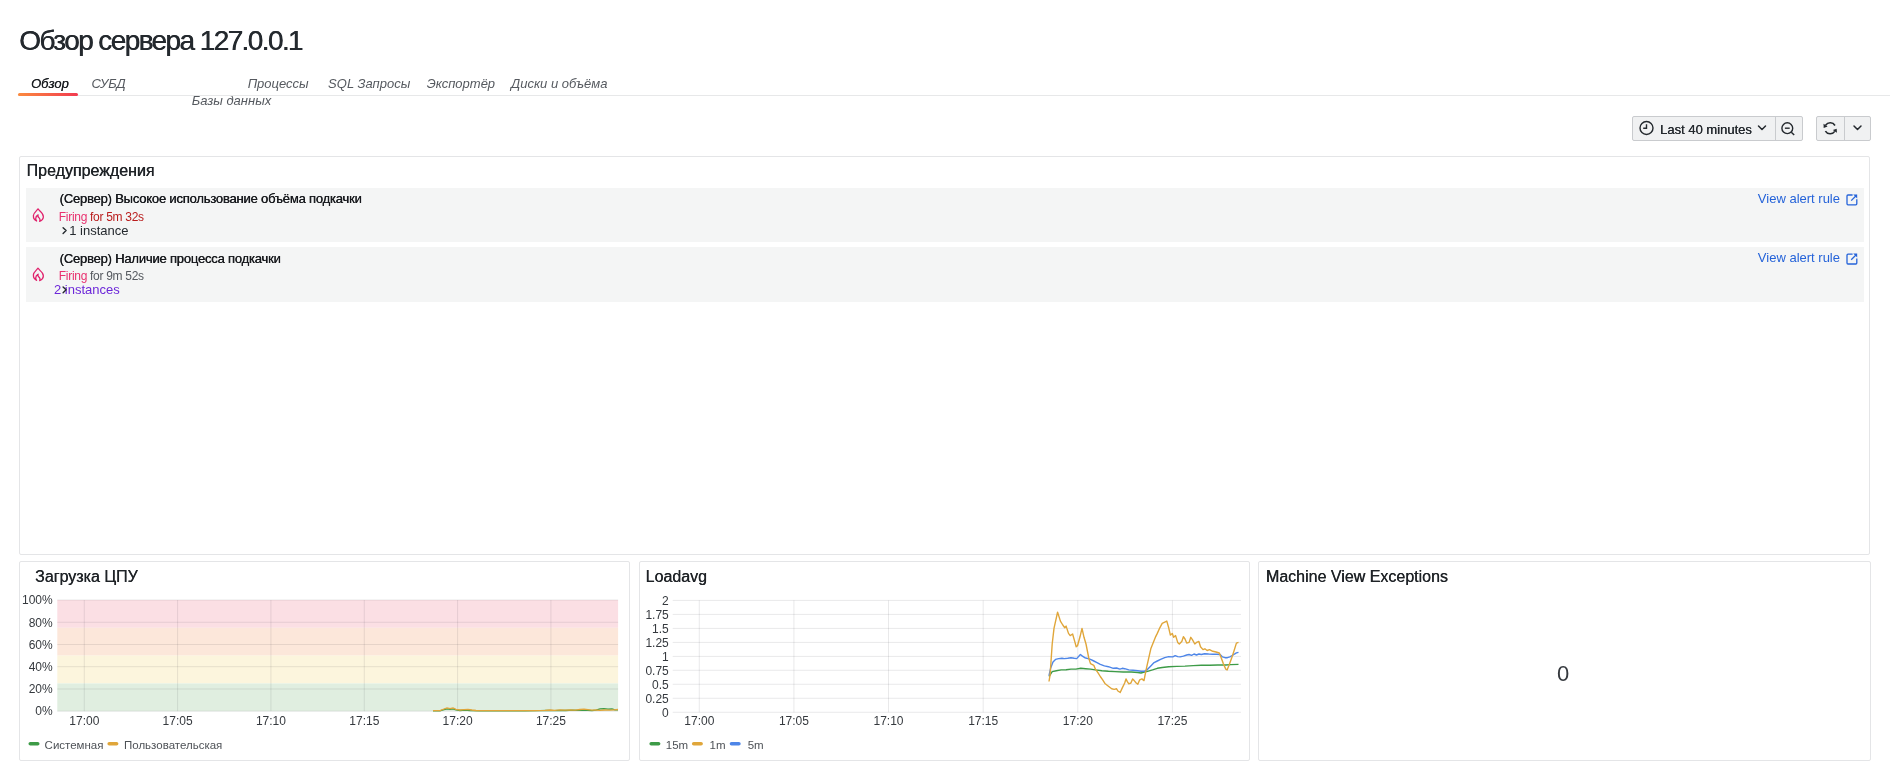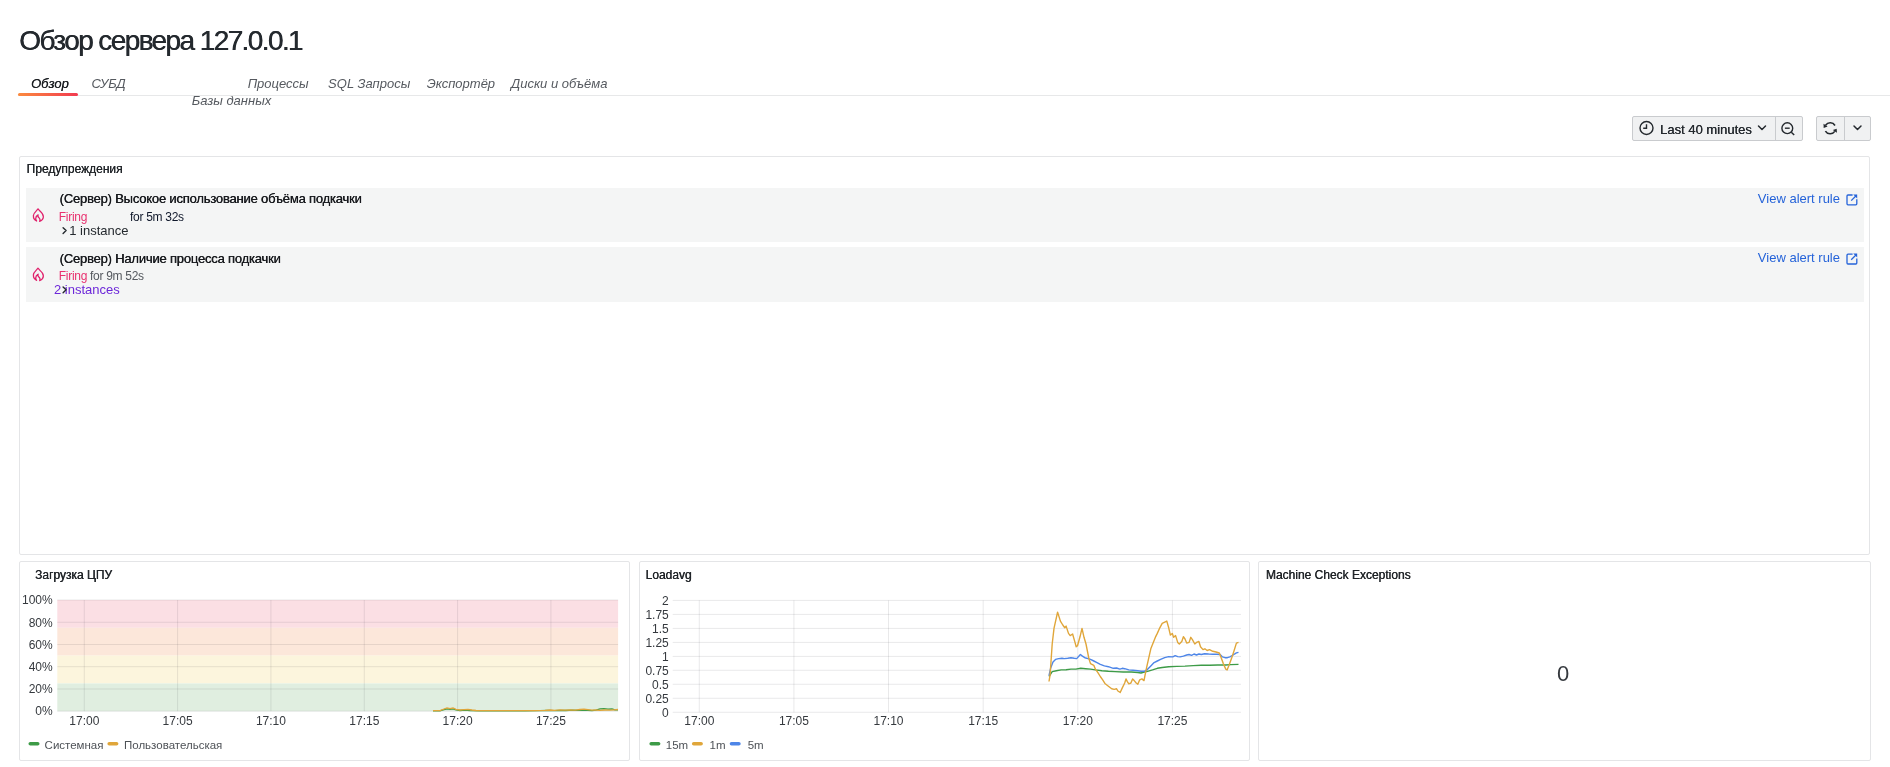--- a/index.html
+++ b/index.html
@@ -1,19 +1,19 @@
 <!DOCTYPE html>
 <html><head><meta charset="utf-8"><title>Обзор сервера 127.0.0.1</title>
 <style>
   * { margin:0; padding:0; box-sizing:border-box; }
   html,body { width:1890px; height:767px; background:#fff; overflow:hidden;
     font-family:"Liberation Sans", sans-serif; -webkit-font-smoothing:antialiased; }
   .abs { position:absolute; white-space:nowrap; }
   .panel { position:absolute; background:#fff; border:1px solid #e4e5e7; border-radius:2px; }
-  .ptitle { font-size:12px; font-weight:400; color:#1f2327; text-shadow:0.35px 0 0 currentColor; }
+  .ptitle { font-size:16px; font-weight:400; color:#1f2327; text-shadow:0.35px 0 0 currentColor; }
   .tab { font-size:13px; color:#55595f;font-style:italic; }
   svg text { font-family:"Liberation Sans", sans-serif; font-size:12px; fill:#35393e; }
   svg text.lg { font-size:11.5px; fill:#4e5257; }
 </style></head>
 <body>
 
 <div class="abs" style="left:19px; top:27px; font-size:28px; line-height:28px; color:#24292e; font-weight:500; letter-spacing:-1.6px; text-shadow:0.5px 0 0 currentColor;text-align:right;">Обзор сервера 127.0.0.1</div>
 
 <div class="abs tab" style="left:30.9px; top:75.9px; color:#1b1e22; font-weight:500; text-shadow:0.35px 0 0 currentColor;">Обзор</div>
 <div class="abs tab" style="left:91.4px; top:75.9px;">СУБД</div>
@@ -32,35 +32,35 @@
 <div class="abs" style="left:1816.4px; top:116px; width:54.5px; height:25px; background:#f0f1f2; border:1px solid #c9cbce; border-radius:2px;">
   <div style="position:absolute; left:27px; top:0; width:1px; height:23px; background:#c9cbce;"></div>
 </div>
 
 <div class="panel" style="left:19px; top:155.5px; width:1851px; height:399.5px;"></div>
 <div class="abs ptitle" style="left:26.5px; top:162.3px;">Предупреждения</div>
 <div class="abs" style="left:25.5px; top:187.6px; width:1838px; height:54.6px; background:#f4f5f5;"></div>
 <div class="abs" style="left:25.5px; top:246.8px; width:1838px; height:55px; background:#f4f5f5;"></div>
 
 <div class="abs" style="left:59.5px; top:192.3px; font-size:13px; line-height:13px; font-weight:400; letter-spacing:-0.2px; color:#17191d; text-shadow:0.35px 0 0 currentColor;">(Сервер) Высокое использование объёма подкачки</div>
-<div class="abs" style="left:58.8px; top:210.6px; font-size:12px; line-height:12px; letter-spacing:-0.3px;"><span style="color:#e8316f;">Firing</span><span style="color:#0f172a;padding-left:40px;"> for 5m 32s</span></div>
+<div class="abs" style="left:58.8px; top:210.6px; font-size:12px; line-height:12px; letter-spacing:-0.3px;"><span style="color:#e8316f;">Firing</span><span style="color:#b91c1c;"> for 5m 32s</span></div>
 <div class="abs" style="left:69.2px; top:223.8px; font-size:13px; line-height:13px; color:#24292e;">1 instance</div>
 <div class="abs" style="right:50px; top:191.5px; font-size:13px; line-height:13px; color:#2563d9;">View alert rule</div>
 
 <div class="abs" style="left:59.5px; top:251.5px; font-size:13px; line-height:13px; font-weight:400; letter-spacing:-0.2px; color:#17191d; text-shadow:0.35px 0 0 currentColor;">(Сервер) Наличие процесса подкачки</div>
 <div class="abs" style="left:58.8px; top:269.8px; font-size:12px; line-height:12px; letter-spacing:-0.3px;"><span style="color:#e8316f;">Firing</span><span style="color:#54585e;"> for 9m 52s</span></div>
 <div class="abs" style="left:54px; top:283px; font-size:13px; line-height:13px; color:#6d28d9;">2 instances</div>
 <div class="abs" style="right:50px; top:250.7px; font-size:13px; line-height:13px; color:#2563d9;">View alert rule</div>
 
 <div class="panel" style="left:19px; top:561px; width:611.3px; height:200.3px;"></div>
 <div class="panel" style="left:638.7px; top:561px; width:611.5px; height:200.3px;"></div>
 <div class="panel" style="left:1258.4px; top:561px; width:612.6px; height:200.3px;"></div>
 <div class="abs ptitle" style="left:35px; top:568px;">Загрузка ЦПУ</div>
 <div class="abs ptitle" style="left:645.5px; top:568px;">Loadavg</div>
-<div class="abs ptitle" style="left:1265.8px; top:568px;">Machine Check Exceptions</div>
+<div class="abs ptitle" style="left:1265.8px; top:568px;">Machine View Exceptions</div>
 
 <svg class="abs" style="left:0; top:0;" width="1890" height="767" viewBox="0 0 1890 767">
 
   <rect x="57.3" y="600.0" width="560.8" height="27.8" fill="#fbdfe4"></rect>
   <rect x="57.3" y="627.8" width="560.8" height="27.8" fill="#fce7da"></rect>
   <rect x="57.3" y="655.6" width="560.8" height="27.8" fill="#fcf5dd"></rect>
   <rect x="57.3" y="683.4" width="560.8" height="27.8" fill="#e0eee0"></rect>
   <g stroke="rgba(36,41,46,0.1)" stroke-width="1">
       <line x1="57.3" y1="711.2" x2="618.1" y2="711.2"></line>
       <line x1="57.3" y1="689.0" x2="618.1" y2="689.0"></line>

